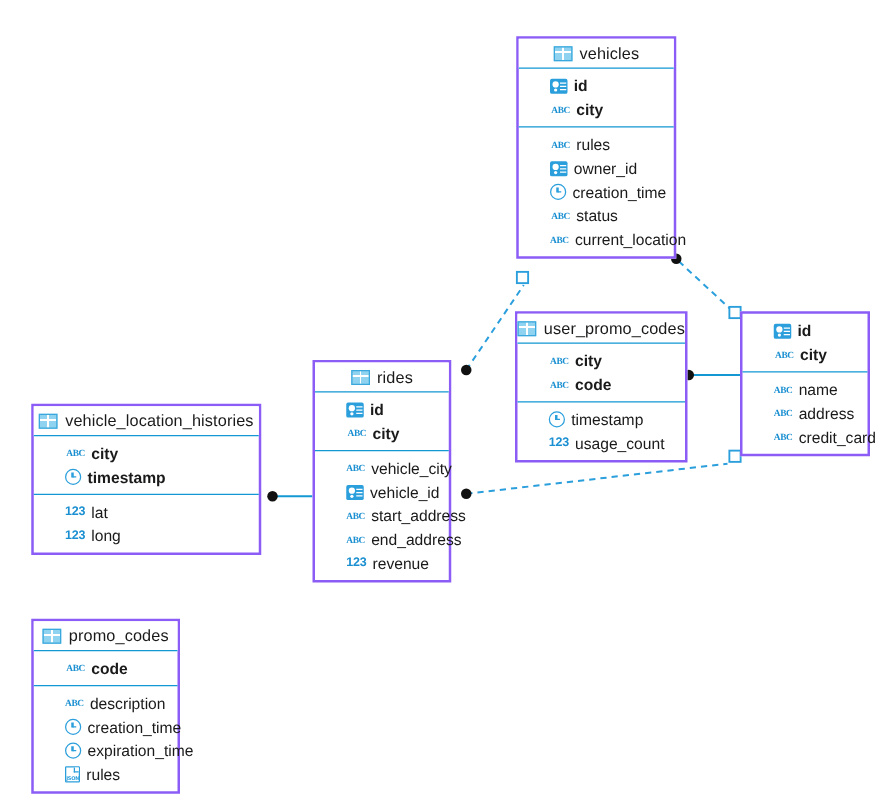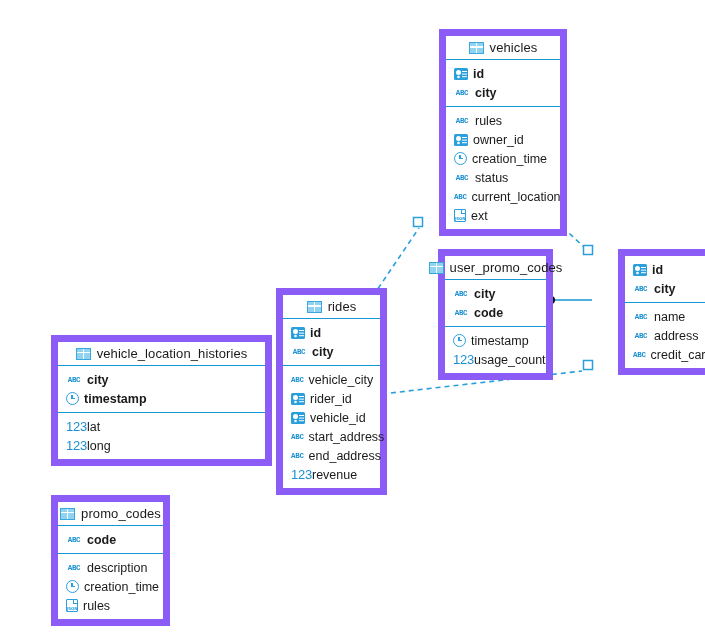--- a/index.html
+++ b/index.html
@@ -24,24 +24,23 @@
     position: absolute;
     left: 0; top: 0;
     width: 705px;
     height: 636px;
     pointer-events: none;
     z-index: 1;
   }
   .table-node {
     position: absolute;
     background: #ffffff;
-    border: 7px solid #8b5cf6;
+    border: 2px solid #8b5cf6;
     box-sizing: border-box;
     z-index: 2;
-    margin-left: 26px;
   }
   .tbl-header {
     height: 23px;
     border-bottom: 1px solid #1398d4;
     display: flex;
     align-items: center;
     justify-content: center;
     gap: 6px;
     background: #ffffff;
     padding: 0 6px;
@@ -56,21 +55,21 @@
     padding: 4px 0 4px 0;
   }
   .col-group + .col-group {
     border-top: 1.5px solid #1398d4;
   }
   .col-row {
     display: flex;
     align-items: center;
     gap: 5px;
     height: 19px;
-    padding: 0 8px;
+    padding: 0 25px;
     white-space: nowrap;
   }
   .col-name {
     font-size: 12.5px;
     color: #1a1a1a;
   }
   .col-row.key .col-name {
     font-weight: bold;
   }
   
@@ -86,34 +85,34 @@
     width: 15px; height: 12px; flex-basis: 15px;
     background: #8fd3f0;
     border: 1px solid #3aa8dd;
     box-sizing: border-box;
     background-image:
       linear-gradient(to right, transparent 45%, #ffffff 45%, #ffffff 55%, transparent 55%),
       linear-gradient(to bottom, transparent 30%, #ffffff 30%, #ffffff 45%, transparent 45%);
   }
   
   .ico-abc {
-    font-family: Liberation Mono, monospace;
+    font-family: Liberation Serif, serif;
     font-size: 7.5px;
     font-weight: bold;
     color: #1a8fd1;
     line-height: 14px;
     letter-spacing: -0.3px;
     width: 16px; flex-basis: 16px;
-    text-align: center;
+    text-align: right;
   }
   
   .ico-123 {
     font-family: "Liberation Sans", sans-serif;
-    font-size: 13px;
-    font-weight: normal;
+    font-size: 10px;
+    font-weight: bold;
     color: #1a8fd1;
     line-height: 14px;
     letter-spacing: -0.2px;
     width: 16px; flex-basis: 16px;
     text-align: center;
   }
   
   .ico-uuid {
     width: 14px; height: 12px; flex-basis: 14px;
     background: #2b9fdc;
@@ -259,27 +258,23 @@
             <span class="col-name">creation_time</span>
           </div>
           <div class="col-row">
             <span class="ico-abc">ABC</span>
             <span class="col-name">status</span>
           </div>
           <div class="col-row">
             <span class="ico-abc">ABC</span>
             <span class="col-name">current_location</span>
           </div>
-          <div class="col-row">
-            <span class="ico ico-json"></span>
-            <span class="col-name">ext</span>
-          </div>
-        </div>
-      </div>
-      <div class="table-node" style="left: 412px; top: 249px; width: 115px;">
+        </div>
+      </div>
+      <div class="table-node" style="left: 412px; top: 249px; width: 138px;">
         <div class="tbl-header">
           <span class="ico ico-table"></span>
           <span class="tbl-title">user_promo_codes</span>
         </div>
         <div class="col-group">
           <div class="col-row key">
             <span class="ico-abc">ABC</span>
             <span class="col-name">city</span>
           </div>
           <div class="col-row key">
@@ -339,41 +334,37 @@
             <span class="col-name">city</span>
           </div>
         </div>
         <div class="col-group">
           <div class="col-row">
             <span class="ico-abc">ABC</span>
             <span class="col-name">vehicle_city</span>
           </div>
           <div class="col-row">
             <span class="ico ico-uuid"></span>
-            <span class="col-name">rider_id</span>
-          </div>
-          <div class="col-row">
-            <span class="ico ico-uuid"></span>
             <span class="col-name">vehicle_id</span>
           </div>
           <div class="col-row">
             <span class="ico-abc">ABC</span>
             <span class="col-name">start_address</span>
           </div>
           <div class="col-row">
             <span class="ico-abc">ABC</span>
             <span class="col-name">end_address</span>
           </div>
           <div class="col-row">
             <span class="ico-123">123</span>
             <span class="col-name">revenue</span>
           </div>
         </div>
       </div>
-      <div class="table-node" style="left: 25px; top: 335px; width: 221px;">
+      <div class="table-node" style="left: 25px; top: 323px; width: 184px;">
         <div class="tbl-header">
           <span class="ico ico-table"></span>
           <span class="tbl-title">vehicle_location_histories</span>
         </div>
         <div class="col-group">
           <div class="col-row key">
             <span class="ico-abc">ABC</span>
             <span class="col-name">city</span>
           </div>
           <div class="col-row key">
@@ -406,19 +397,23 @@
         <div class="col-group">
           <div class="col-row">
             <span class="ico-abc">ABC</span>
             <span class="col-name">description</span>
           </div>
           <div class="col-row">
             <span class="ico ico-clock"></span>
             <span class="col-name">creation_time</span>
           </div>
           <div class="col-row">
+            <span class="ico ico-clock"></span>
+            <span class="col-name">expiration_time</span>
+          </div>
+          <div class="col-row">
             <span class="ico ico-json"></span>
             <span class="col-name">rules</span>
           </div>
         </div>
       </div>
     </div>
 </div>
 
 </body></html>

